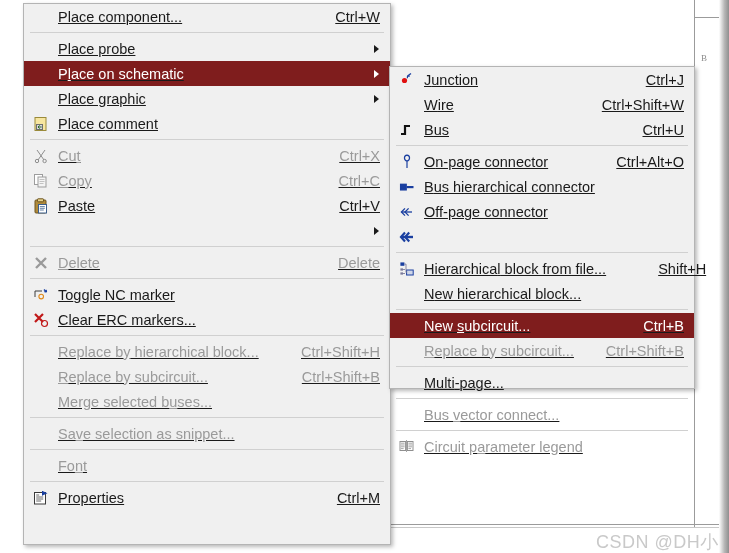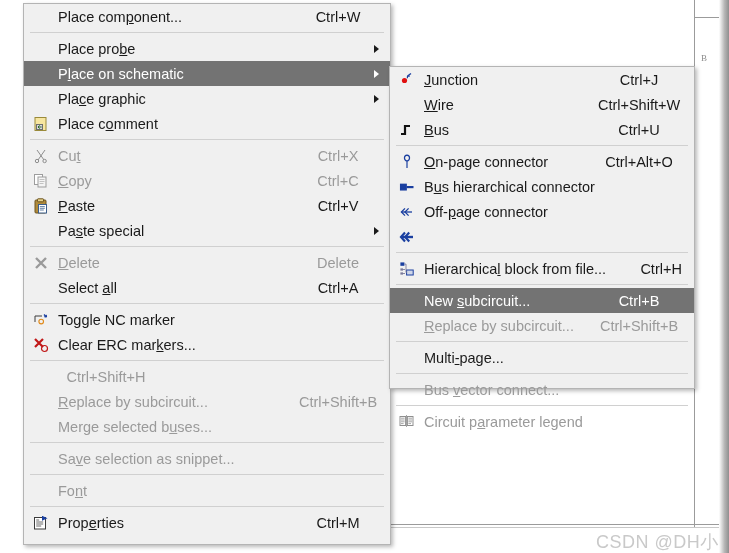--- a/index.html
+++ b/index.html
@@ -47,20 +47,21 @@
 
   
   .menu{
     position:absolute;
     background:#f0f0f0;
     border:1px solid #b4b4b4;
     box-shadow:2px 2px 4px rgba(0,0,0,0.28);
     font-size:14.5px;
     color:#1a1a1a;
     box-sizing:border-box;
+    text-decoration:underline;
   }
   .menu-item{
     position:relative;
     display:flex;align-items:center;
     height:25px;
     padding:0 10px 0 0;
     white-space:nowrap;
     cursor:default;
   }
   .menu-item .ico{
@@ -70,47 +71,47 @@
   }
   .menu-item .lbl{flex:1;padding-left:4px;}
   .menu-item .acc{
     color:#1a1a1a;padding-left:22px;font-size:14.5px;
   }
   .menu-item .arrow{
     width:12px;min-width:12px;display:flex;align-items:center;justify-content:center;
   }
   .menu-item.disabled .lbl,
   .menu-item.disabled .acc{color:#9a9a9a;}
-  .menu-item.selected{background:#737373;}
+  .menu-item.selected{background:#7f1d1d;}
   .menu-item.selected .lbl,
   .menu-item.selected .acc{color:#ffffff;}
   .sep{height:1px;background:#d0d0d0;margin:3px 6px 3px 6px;}
 
   u.mn{text-decoration:underline;}
 
   .arrow-glyph{
     width:0;height:0;border-left:5px solid #1a1a1a;
     border-top:4px solid transparent;border-bottom:4px solid transparent;
   }
   .selected .arrow-glyph{border-left-color:#ffffff;}
 
   
   #main-menu{
     left:23px;top:3px;width:368px;height:542px;
   }
   #main-menu .menu-item{height:25px;}
-  #main-menu .acc{min-width:84px;text-align:center;padding-left:10px;}
+  #main-menu .acc{min-width:84px;text-align:right;padding-left:10px;}
   #main-menu .arrow{position:absolute;right:8px;}
 
   
   #sub-menu{
     left:389px;top:66px;width:306px;height:323px;
   }
   #sub-menu .menu-item{height:25px;}
-  #sub-menu .acc{min-width:90px;text-align:center;padding-left:10px;}
+  #sub-menu .acc{min-width:90px;text-align:right;padding-left:10px;}
 
   
   svg{display:block;}
 </style>
 </head>
 <body>
 
 <div id="canvas">
   <div id="canvas-right-rule"></div>
   <div id="canvas-top-rule"></div>
@@ -189,39 +190,33 @@
           <rect x="4.5" y="0.8" width="6" height="3" rx="0.6" fill="#e6d28c" stroke="#6d5420"></rect>
           <rect x="5.5" y="6.5" width="8" height="8.5" fill="#ffffff" stroke="#3b5e8c"></rect>
           <path d="M6.8 8.6h5 M6.8 10.3h5 M6.8 12h4" stroke="#3b5e8c" stroke-width="0.8"></path>
         </svg>
       </span>
       <span class="lbl"><u class="mn">P</u>aste</span>
       <span class="acc">Ctrl+V</span>
     </div>
     <div class="menu-item">
       <span class="ico"></span>
-      <span class="lbl">Pa<u class="mn">s</u>te special</span>
       <span class="arrow">
         <span class="arrow-glyph"></span>
       </span>
     </div>
     <div class="sep"></div>
     <div class="menu-item disabled">
       <span class="ico">
         <svg width="16" height="16" viewBox="0 0 16 16">
           <path d="M3 3 L13 13 M13 3 L3 13" stroke="#9a9a9a" fill="none" stroke-width="2.4"></path>
         </svg>
       </span>
       <span class="lbl"><u class="mn">D</u>elete</span>
       <span class="acc">Delete</span>
-    </div>
-    <div class="menu-item">
-      <span class="ico"></span>
-      <span class="lbl">Select <u class="mn">a</u>ll</span>
-      <span class="acc">Ctrl+A</span>
     </div>
     <div class="sep"></div>
     <div class="menu-item">
       <span class="ico">
         <svg width="16" height="16" viewBox="0 0 16 16">
           <path d="M2 10 L2 4 L9 4" stroke="#3c3c3c" fill="none" stroke-width="1"></path>
           <circle cx="8.2" cy="9.6" r="2.3" stroke="#e08a1a" fill="none" stroke-width="1.1"></circle>
           <path d="M11 2.5 L13.5 5" stroke="#1a3fa0" stroke-width="1.4"></path>
           <path d="M13.5 5 L13.2 2.8 M13.5 5 L11.3 4.7" stroke="#1a3fa0" stroke-width="1.2" fill="none"></path>
         </svg>
@@ -233,20 +228,21 @@
         <svg width="16" height="16" viewBox="0 0 16 16">
           <path d="M2 2 L10 10 M10 2 L2 10" stroke="#c01818" fill="none" stroke-width="2.2"></path>
           <circle cx="11.5" cy="11.5" r="3" stroke="#c01818" fill="none" stroke-width="1.2"></circle>
         </svg>
       </span>
       <span class="lbl">Clear ERC mar<u class="mn">k</u>ers...</span>
     </div>
     <div class="sep"></div>
     <div class="menu-item disabled">
       <span class="ico"></span>
+      <span class="lbl">Replace b<u class="mn">y</u> hierarchical block...</span>
       <span class="acc">Ctrl+Shift+H</span>
     </div>
     <div class="menu-item disabled">
       <span class="ico"></span>
       <span class="lbl"><u class="mn">R</u>eplace by subcircuit...</span>
       <span class="acc">Ctrl+Shift+B</span>
     </div>
     <div class="menu-item disabled">
       <span class="ico"></span>
       <span class="lbl">Merge selected b<u class="mn">u</u>ses...</span>
@@ -347,21 +343,25 @@
         <svg width="16" height="16" viewBox="0 0 16 16">
           <rect x="1.4" y="1.4" width="4" height="3.4" fill="#1a3fa0"></rect>
           <rect x="1.4" y="7.4" width="2.6" height="2.2" fill="#7a7a9a"></rect>
           <rect x="1.4" y="11.4" width="2.6" height="2.2" fill="#7a7a9a"></rect>
           <rect x="7.6" y="9" width="6.6" height="5" fill="#cfd6e8" stroke="#1a3fa0"></rect>
           <path d="M5.4 3.1 L7 3.1 L7 11.5 L7.6 11.5" stroke="#7a7a9a" fill="none" stroke-width="0.9"></path>
           <path d="M4 8.5 L6 8.5 M4 12.5 L6 12.5" stroke="#7a7a9a" stroke-width="0.9"></path>
         </svg>
       </span>
       <span class="lbl">Hierarchica<u class="mn">l</u> block from file...</span>
-      <span class="acc">Ctrl+H</span>
+      <span class="acc">Shift+H</span>
+    </div>
+    <div class="menu-item">
+      <span class="ico"></span>
+      <span class="lbl"><u class="mn">N</u>ew hierarchical block...</span>
     </div>
     <div class="sep"></div>
     <div class="menu-item selected">
       <span class="ico"></span>
       <span class="lbl">New <u class="mn">s</u>ubcircuit...</span>
       <span class="acc">Ctrl+B</span>
     </div>
     <div class="menu-item disabled">
       <span class="ico"></span>
       <span class="lbl"><u class="mn">R</u>eplace by subcircuit...</span>

